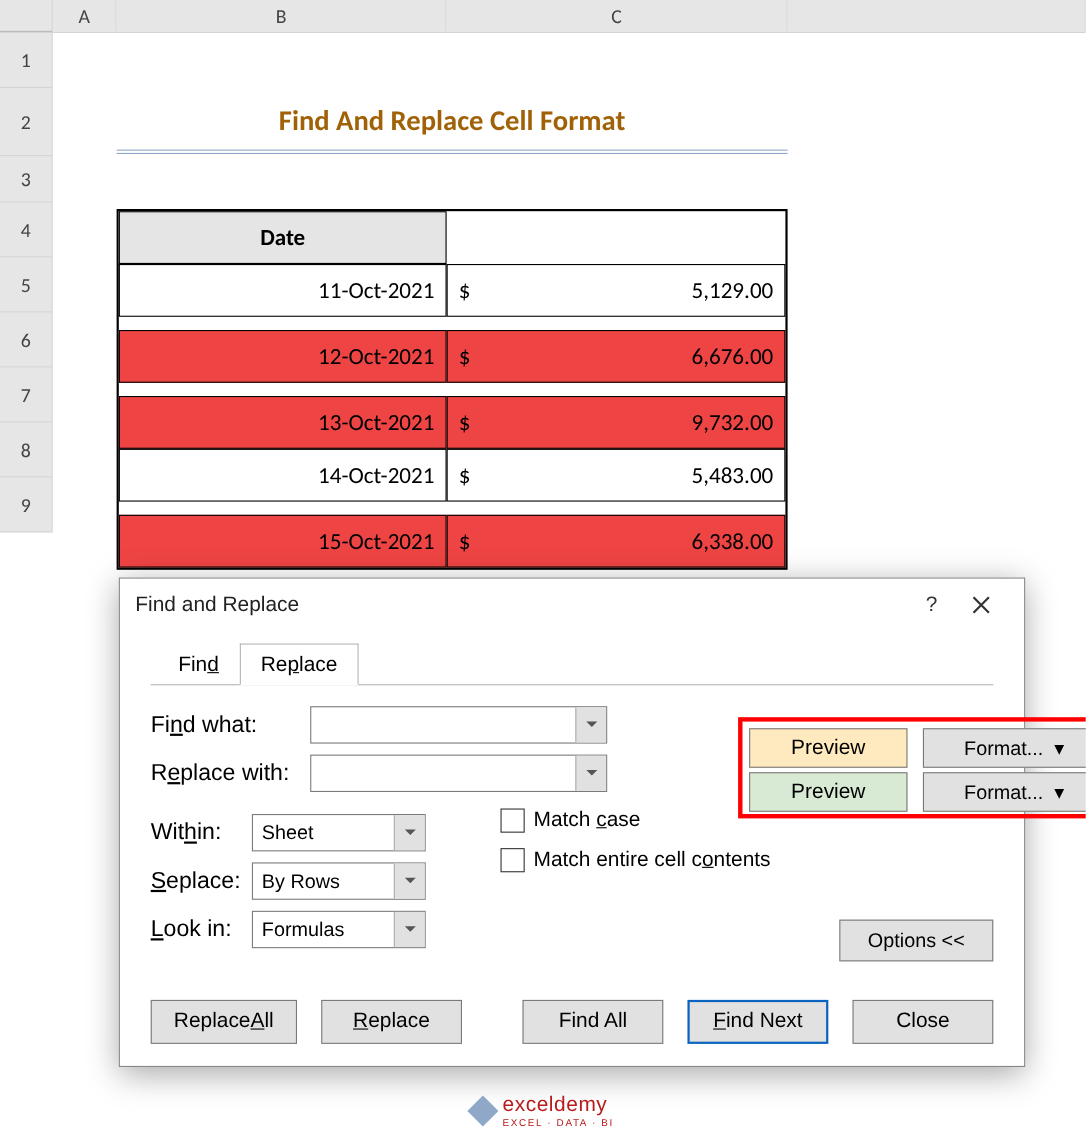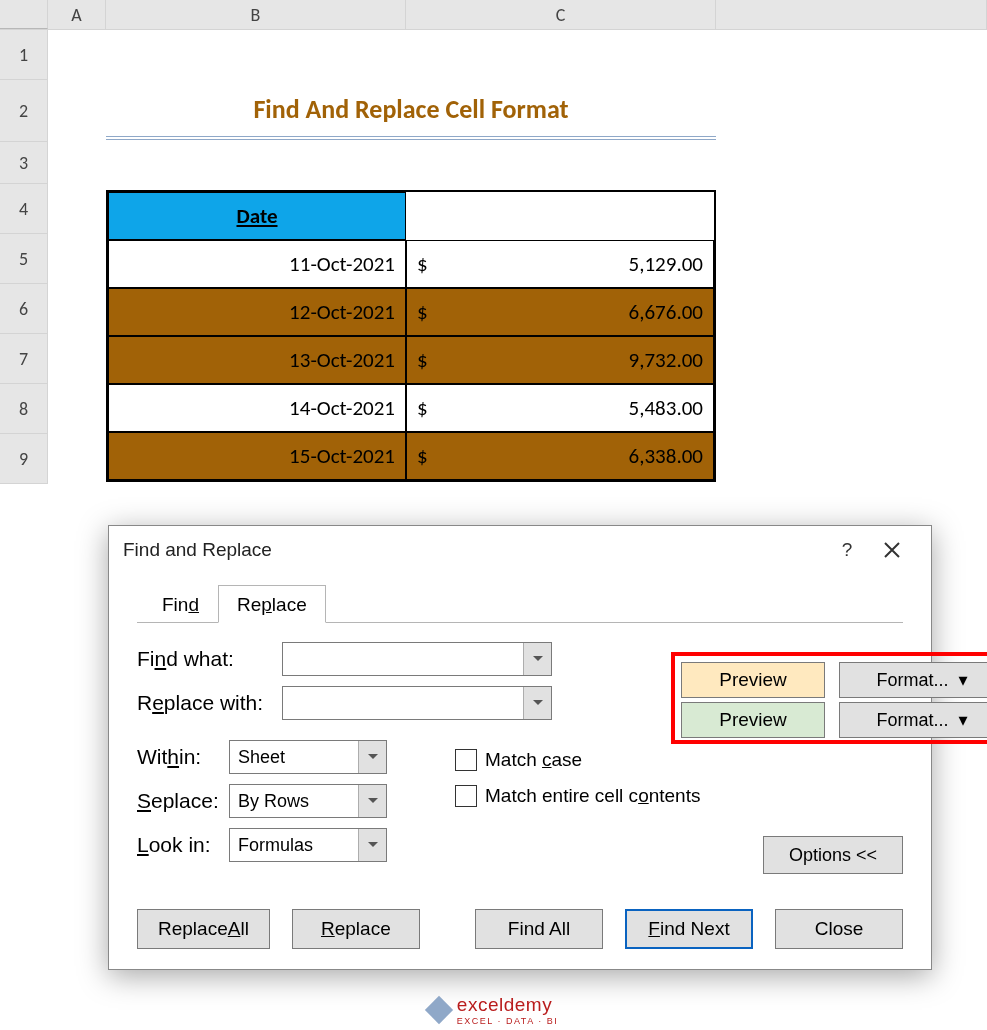--- a/index.html
+++ b/index.html
@@ -23,26 +23,26 @@
 
 .cells { position: relative; flex:1; background:#fff; }
 
 
 .title-box { position:absolute; left:58px; top:52px; width:610px; height:58px; display:flex; align-items:center; justify-content:center; font-size:26px; font-weight:bold; color:#a16207; border-bottom:4px double #8fa8c8; }
 
 
 .data-table { position:absolute; left:58px; top:160px; border:2px solid #000; }
 .data-table .tr { display:flex; }
 .data-table .th, .data-table .td { border:1px solid #000; height:48px; font-size:21px; display:flex; align-items:center; }
-.data-table .th { font-weight:bold; justify-content:center; background:#0ea5e9;text-decoration:underline; }
+.data-table .th { font-weight:bold; justify-content:center; background:#e5e5e5; }
 .th-date, .td-date { width:298px; }
 .th-sales, .td-sales { width:308px; }
 .td-date { justify-content:flex-end; padding-right:10px; }
 .td-sales { padding:0 10px; justify-content:space-between; }
-.hl { background:#a16207; }
+.hl { background:#ef4444;margin-top:12px; }
 
 
 .dialog { position:absolute; left:108px; top:525px; width:824px; height:445px; background:#fff; border:1px solid #888; box-shadow:0 6px 28px rgba(0,0,0,0.35); font-family:"Segoe UI",Tahoma,sans-serif; }
 .dlg-titlebar { height:48px; display:flex; align-items:center; padding:16px 14px; font-size:19px; color:#222; }
 .dlg-titlebar .sp { flex:1; }
 .dlg-help { width:40px; text-align:center; font-size:19px; color:#333; }
 .dlg-close { width:50px; text-align:center; font-size:20px; color:#333; }
 .dlg-close svg, .dlg-help svg { display:block; margin:auto; }
 
 .dlg-body { padding:8px 28px 0 28px; }
@@ -67,21 +67,21 @@
 .pg-row { display:flex; align-items:center; height:40px; gap:14px; }
 .preview-box { width:144px; height:36px; border:1px solid #7a7a7a; display:flex; align-items:center; justify-content:center; font-size:19px; }
 .pv1 { background:#ffe9bf; }
 .pv2 { background:#d8ead3; }
 .fmt-btn { width:166px; height:36px; border:1px solid #7a7a7a; background:#e1e1e1; display:flex; align-items:center; justify-content:center; font-size:18px; }
 .fmt-btn .arrow { margin-left:10px; }
 
 .mid-grid { display:flex; margin-top:10px; }
 .mid-left { width:310px; }
 .mid-right { flex:1; padding-left:8px; }
-.chk-row { display:flex; align-items:flex-end; height:36px; font-size:19px; gap:8px; }
+.chk-row { display:flex; align-items:flex-start; height:36px; font-size:19px; gap:8px; }
 .chk-box { width:22px; height:22px; border:1px solid #333; background:#fff; }
 .chk-row .ul { text-decoration:underline; }
 
 .options-btn { position:absolute; right:28px; top:310px; height:38px; width:140px; border:1px solid #7a7a7a; background:#e1e1e1; display:flex; align-items:center; justify-content:center; font-size:18px; }
 
 .btn-row { position:absolute; left:28px; right:28px; bottom:20px; display:flex; gap:22px; align-items:center; }
 .dbtn { height:40px; border:1px solid #7a7a7a; background:#e1e1e1; display:flex; align-items:center; justify-content:center; font-size:19px; padding:0 20px; min-width:128px; }
 .dbtn.primary { border:2px solid #0a63c0; background:#e1e1e1; }
 .dbtn .ul { text-decoration:underline; }
 .btn-row .pushright { margin-left:auto; }

